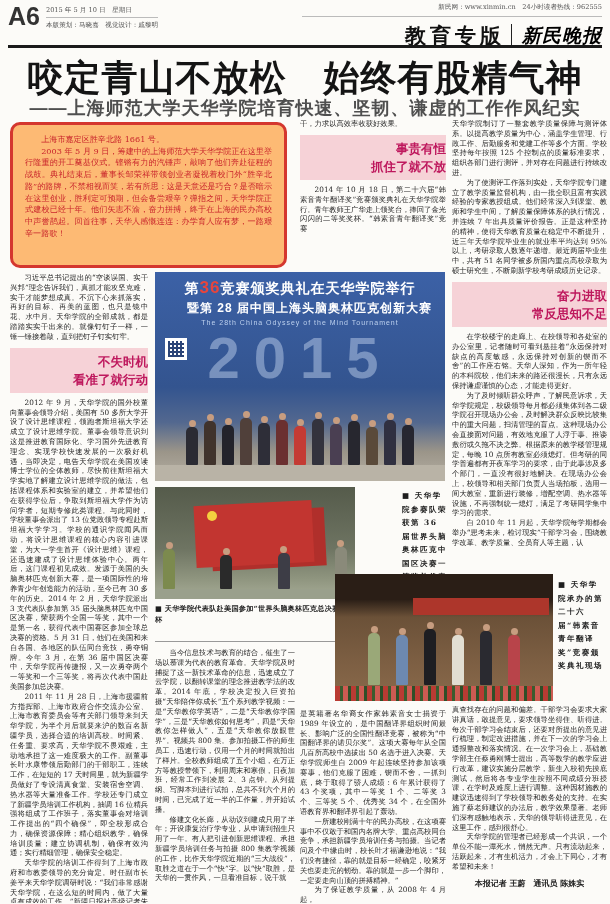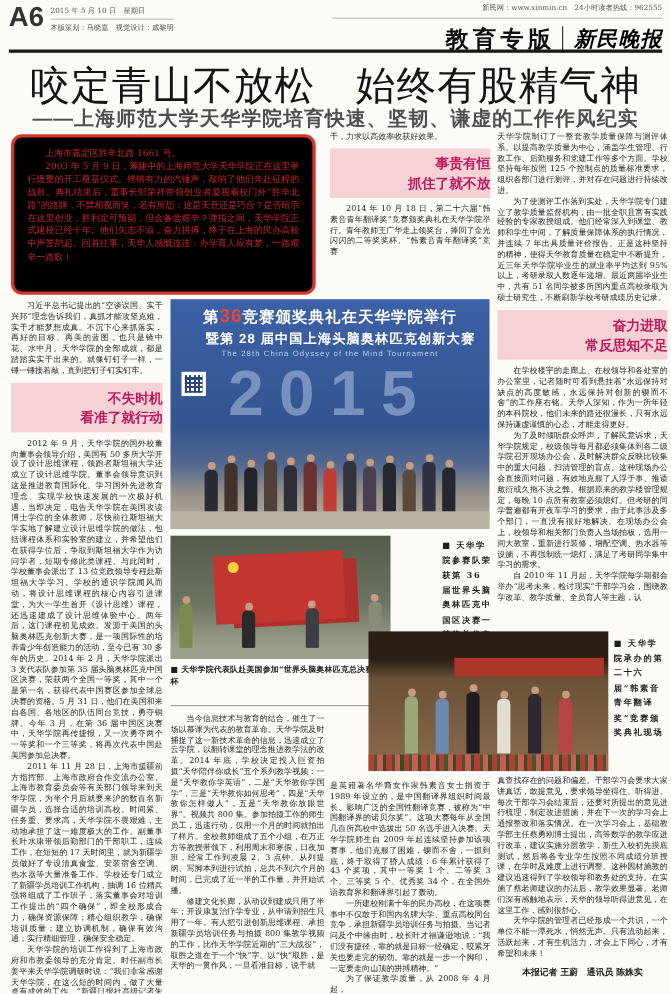--- a/index.html
+++ b/index.html
@@ -13,26 +13,26 @@
   .hdr-left-lines .l1{border-bottom:1px solid #bbb;padding-bottom:2px;margin-bottom:2px;}
   .hdr-right{position:absolute;right:8px;top:3px;text-align:right;width:300px;}
   .hdr-site{font-size:6.6px;color:#555;border-bottom:1px solid #bbb;padding-bottom:4px;}
   .hdr-sec-row{display:flex;justify-content:flex-end;align-items:center;margin-top:5px;}
   .sec{font-family:"Liberation Sans","DejaVu Sans",sans-serif;font-size:21px;font-weight:bold;letter-spacing:4px;color:#111;}
   .vline{display:inline-block;width:1px;height:24px;background:#222;margin:0 10px 0 6px;}
   .masthead{font-size:19px;font-weight:bold;color:#000;font-style:italic;letter-spacing:1px;}
   .blackrule{position:absolute;left:8px;top:45px;width:594px;height:2.5px;background:#1a1a1a;}
   
   .title{position:absolute;left:0;top:54px;width:610px;text-align:center;
-         font-family:"Liberation Sans","DejaVu Sans",sans-serif;font-size:36px;font-weight:400;color:#141414;letter-spacing:1px;}
+         font-family:"Liberation Sans","DejaVu Sans",sans-serif;font-size:36px;font-weight:700;color:#141414;letter-spacing:1px;}
   .subtitle{position:absolute;left:0;top:96px;width:610px;text-align:center;
          font-family:"Liberation Sans","DejaVu Sans",sans-serif;font-size:18px;font-weight:600;color:#4f4f4f;letter-spacing:1px;}
   
   .lede{position:absolute;left:10px;top:122px;width:277px;height:146px;box-sizing:border-box;
-        border:3px solid #d4372f;border-radius:10px;background:#000000;color:#c9252c;
+        border:3px solid #d4372f;border-radius:10px;background:#fdba74;color:#c9252c;
         padding:9px 12px;font-size:8.1px;line-height:11.7px;text-align:justify;overflow:hidden;}
   .lede p{margin:0;text-indent:2em;}
   
   .txt{font-size:7.3px;line-height:9.8px;text-align:justify;overflow:hidden;}
   .txt p{margin:0;text-indent:2em;}
   .txt p.noind{text-indent:0;}
   .phead{background:#f6d2d7;color:#be185d;font-weight:bold;text-align:right;
          font-family:"Liberation Sans","DejaVu Sans",sans-serif;font-size:12.5px;line-height:1.45;
          padding:5px 0 4px;margin:6px 0 5px;}
   .cap{font-size:7.2px;line-height:10.8px;font-weight:bold;color:#1e1e1e;text-align:justify;}

